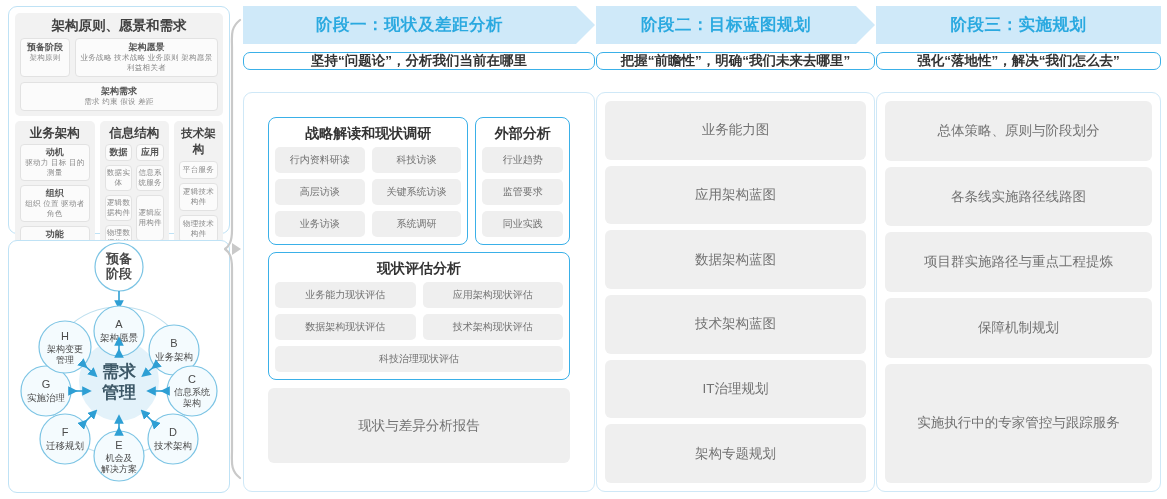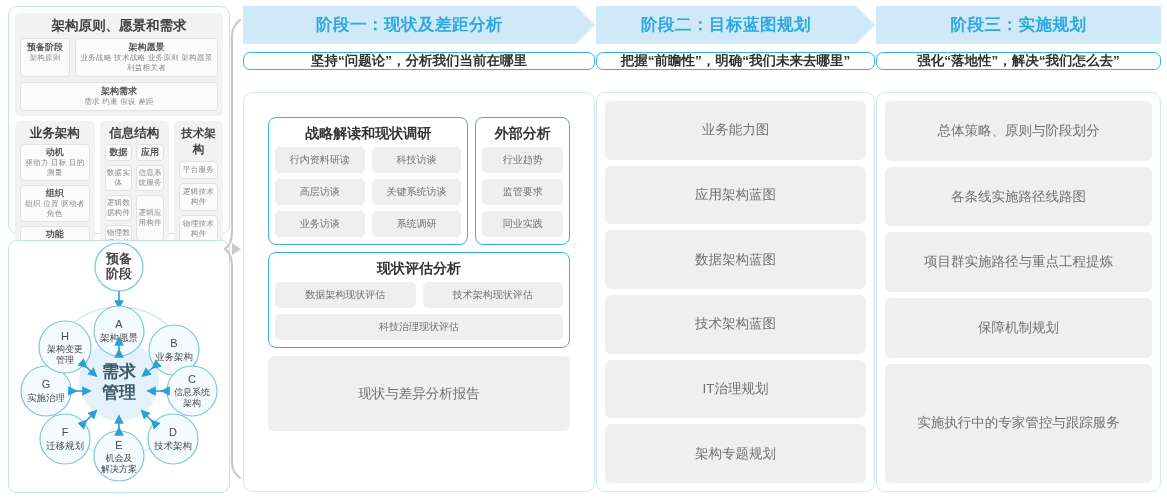--- a/index.html
+++ b/index.html
@@ -346,20 +346,24 @@
               <div class="chip">同业实践</div>
             </div>
           </div>
         </div>
       </div>
 
       <div class="subpanel" style="margin-top:7px;">
         <div class="sp-title">现状评估分析</div>
         <div class="chip-grid">
           <div class="chip-row">
+            <div class="chip">业务能力现状评估</div>
+            <div class="chip">应用架构现状评估</div>
+          </div>
+          <div class="chip-row">
             <div class="chip">数据架构现状评估</div>
             <div class="chip">技术架构现状评估</div>
           </div>
           <div class="chip-row">
             <div class="chip chip-full" style="flex:1;">科技治理现状评估</div>
           </div>
         </div>
       </div>
 
       <div class="bigchip" style="margin-top:8px;height:75px;">现状与差异分析报告</div>

